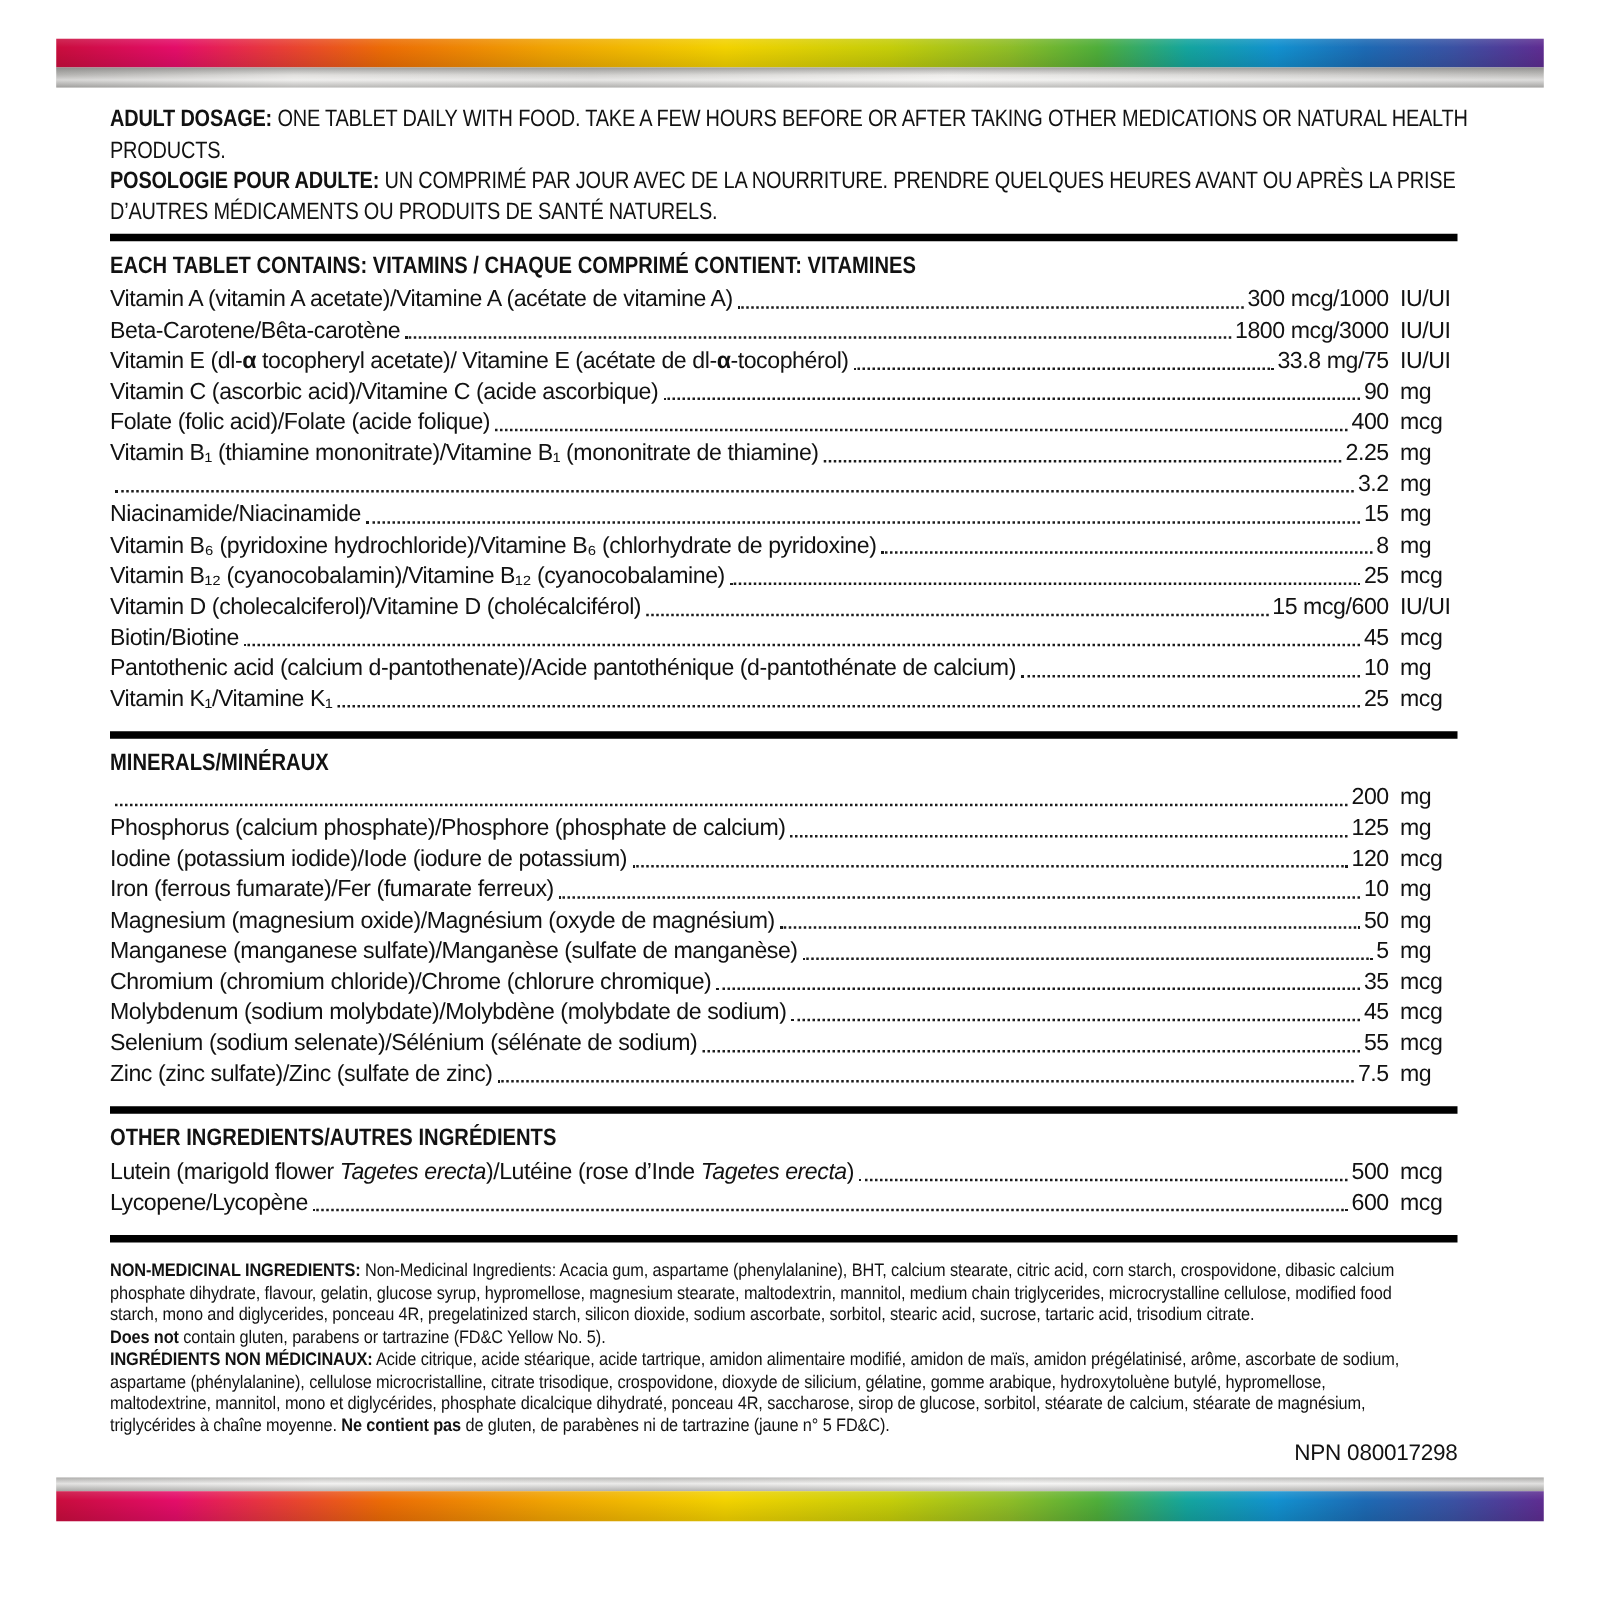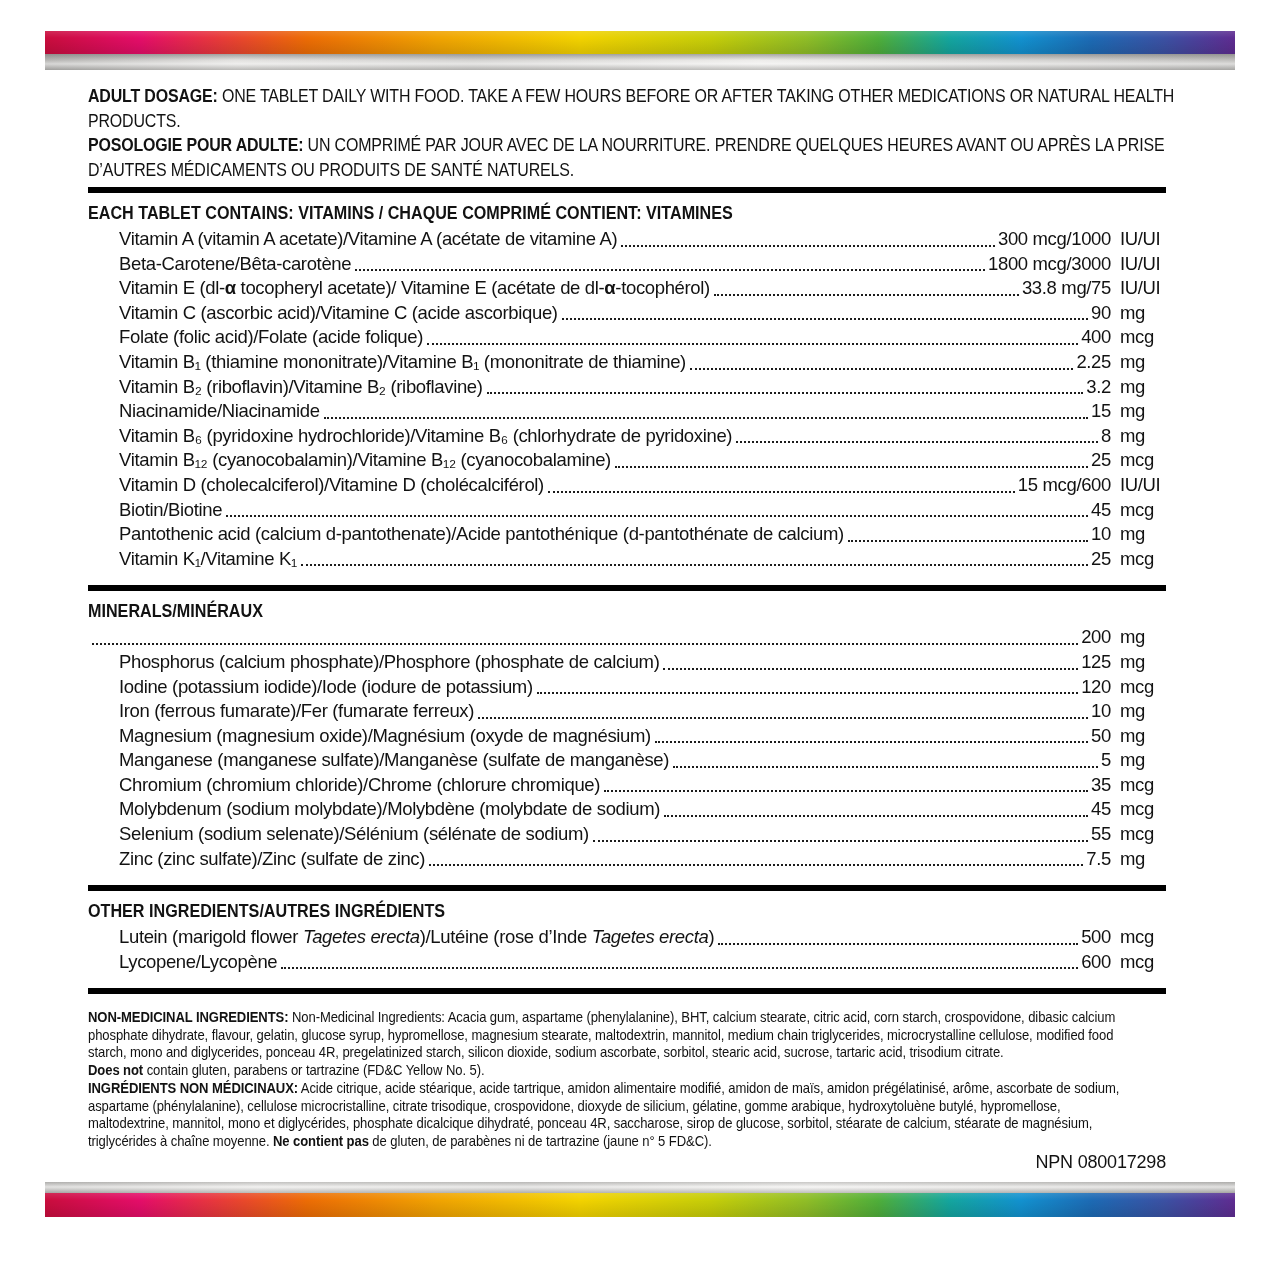--- a/index.html
+++ b/index.html
@@ -36,21 +36,21 @@
   .dosage-line b{letter-spacing:-.2px;}
 
   #sections{top:187px;}
   .section{margin-bottom:14px;}
   .divider{height:6px;background:#000;}
   .s-header{
     margin:9px 0 3px 0;font-weight:bold;font-size:19px;line-height:22px;
     white-space:nowrap;transform:scaleX(.85);transform-origin:0 50%;
   }
   .row{display:flex;height:24.6px;line-height:24.6px;font-size:18.5px;letter-spacing:-.35px;}
-  .lab{white-space:nowrap;flex-shrink:0;margin-left:31px;}
+  .lab{white-space:nowrap;flex-shrink:0;}
   .leader{flex:1;min-width:10px;border-bottom:2.5px dotted #1c1c1c;margin:0 3px 5px 4px;}
   .amt{flex-shrink:0;text-align:center;white-space:nowrap;}
   .unit{flex-shrink:0;width:46px;margin-left:9px;text-align:left;white-space:nowrap;}
 
   #notes-block{top:1009px;}
   .note-line{
     font-size:14.5px;line-height:17.7px;white-space:nowrap;
     transform:scaleX(.9);transform-origin:0 50%;letter-spacing:-.1px;
   }
   #npn{top:1153px;text-align:right;font-size:18px;line-height:18px;letter-spacing:-.2px;}
@@ -102,21 +102,20 @@
         <span class="amt">400</span>
         <span class="unit">mcg</span>
       </div>
       <div class="row">
         <span class="lab">Vitamin B₁ (thiamine mononitrate)/Vitamine B₁ (mononitrate de thiamine) </span>
         <span class="leader"></span>
         <span class="amt">2.25</span>
         <span class="unit">mg</span>
       </div>
       <div class="row">
-        <span class="lab">Vitamin B₂ (riboflavin)/Vitamine B₂ (riboflavine)</span>
         <span class="leader"></span>
         <span class="amt">3.2</span>
         <span class="unit">mg</span>
       </div>
       <div class="row">
         <span class="lab">Niacinamide/Niacinamide</span>
         <span class="leader"></span>
         <span class="amt">15</span>
         <span class="unit">mg</span>
       </div>

